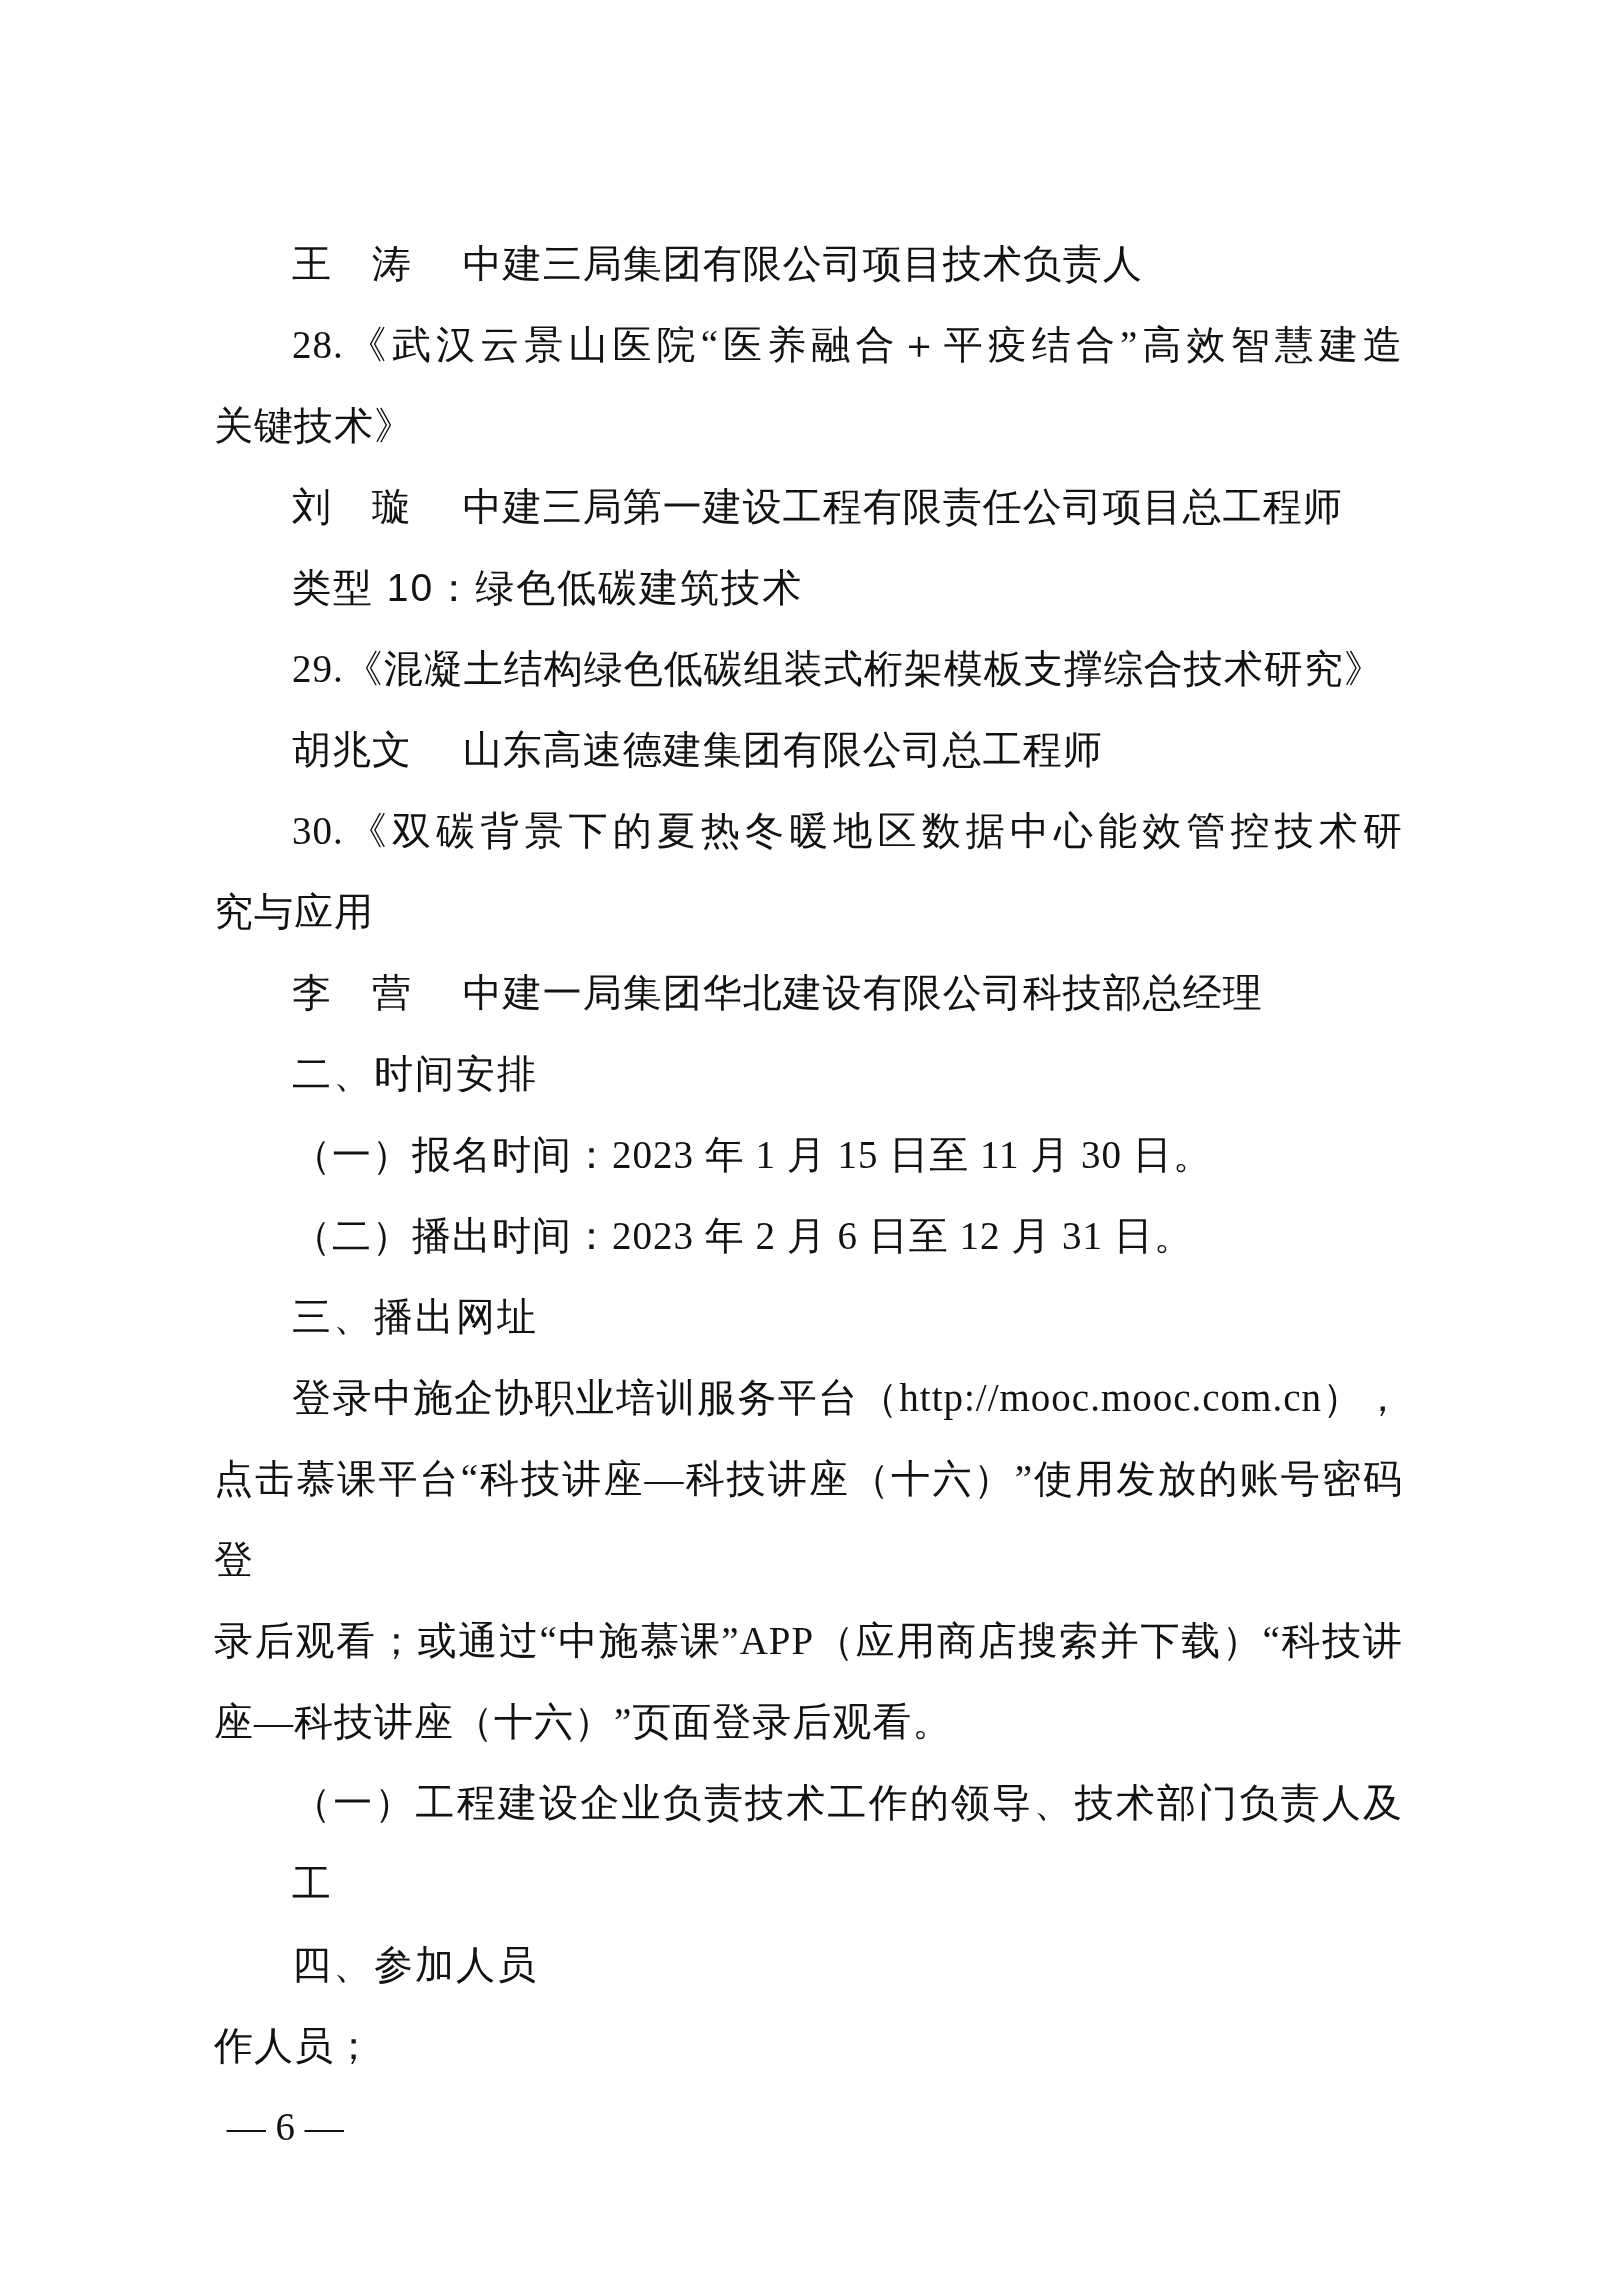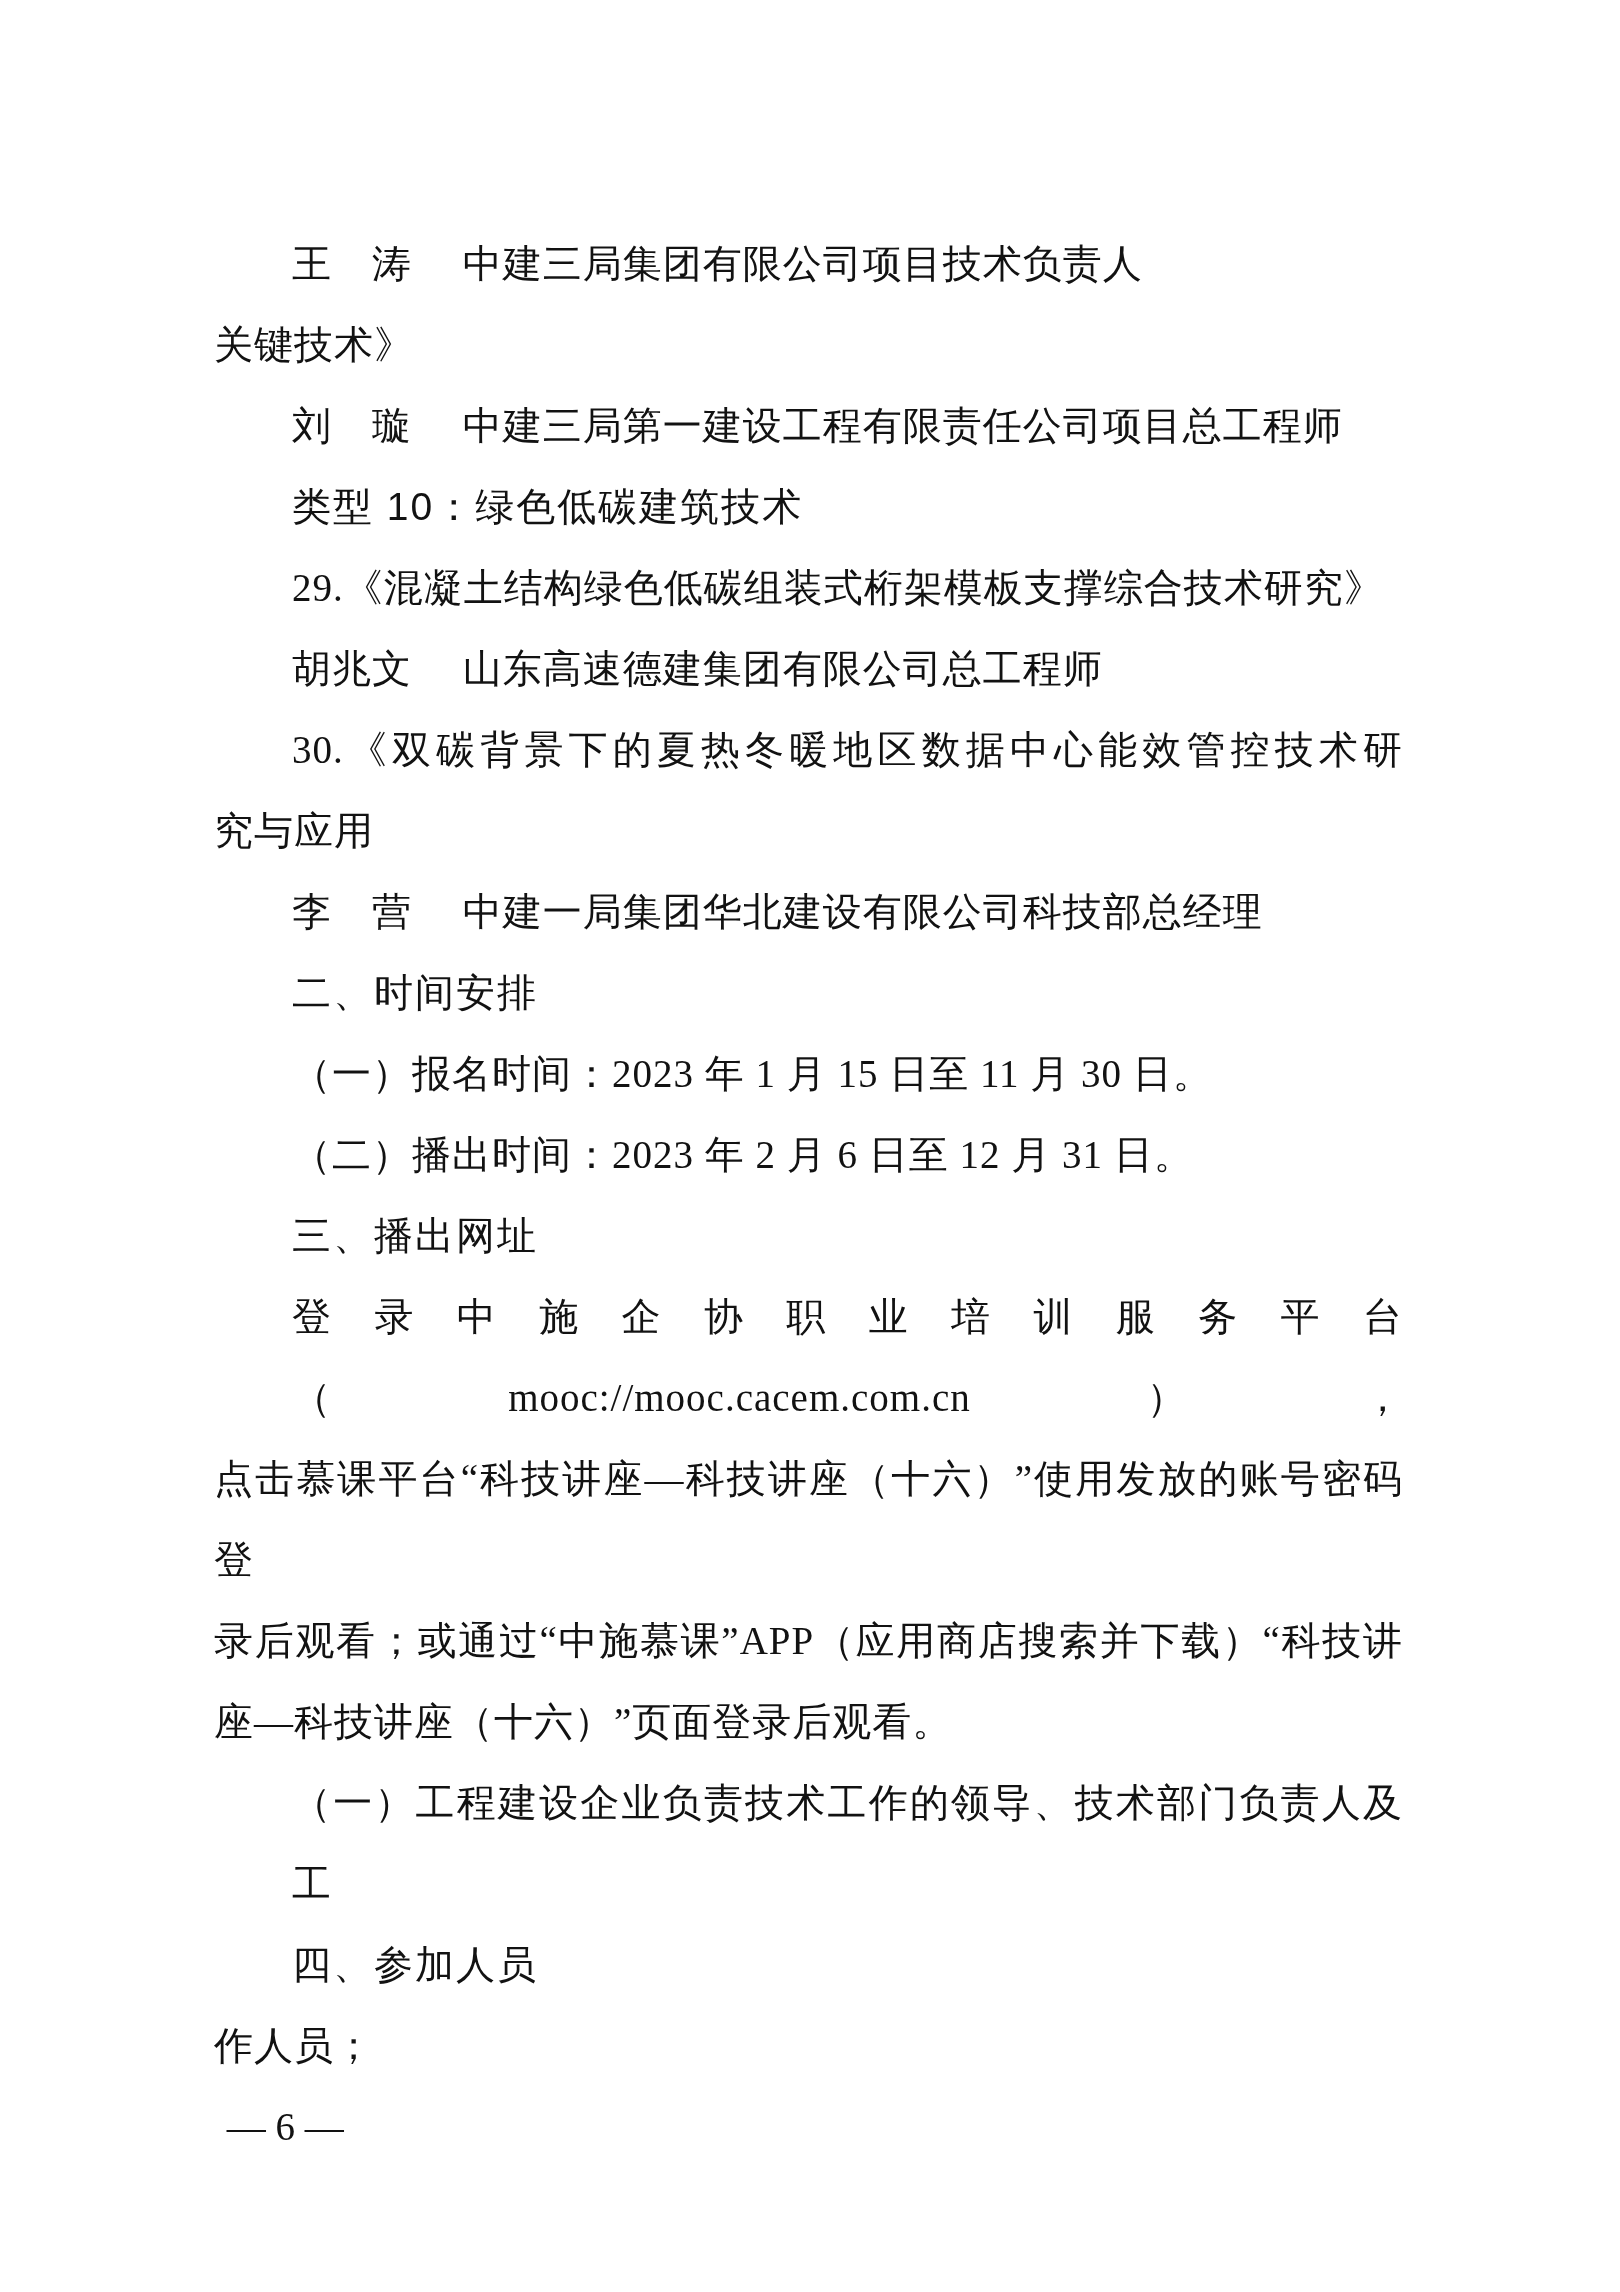--- a/index.html
+++ b/index.html
@@ -49,33 +49,34 @@
     letter-spacing: 0;
   }
 </style>
 </head>
 <body>
 
 <div class="page">
   <div class="doc-body">
     <div id="lines-mount">
         <div class="line indent">王　涛　 中建三局集团有限公司项目技术负责人</div>
+        <div class="line indent justify">28.《武汉云景山医院“医养融合＋平疫结合”高效智慧建造</div>
         <div class="line">关键技术》</div>
         <div class="line indent">刘　璇　 中建三局第一建设工程有限责任公司项目总工程师</div>
         <div class="line heading indent">类型 10：绿色低碳建筑技术</div>
         <div class="line indent">29.《混凝土结构绿色低碳组装式桁架模板支撑综合技术研究》</div>
         <div class="line indent">胡兆文　 山东高速德建集团有限公司总工程师</div>
         <div class="line indent justify">30.《双碳背景下的夏热冬暖地区数据中心能效管控技术研</div>
         <div class="line">究与应用</div>
         <div class="line indent">李　营　 中建一局集团华北建设有限公司科技部总经理</div>
         <div class="line heading indent">二、时间安排</div>
         <div class="line indent">（一）报名时间：2023 年 1 月 15 日至 11 月 30 日。</div>
         <div class="line indent">（二）播出时间：2023 年 2 月 6 日至 12 月 31 日。</div>
         <div class="line heading indent">三、播出网址</div>
-        <div class="line indent justify">登录中施企协职业培训服务平台（mooc://mooc.cacem.com.cn），</div>
+        <div class="line indent justify">登录中施企协职业培训服务平台（http://mooc.mooc.com.cn），</div>
         <div class="line justify">点击慕课平台“科技讲座—科技讲座（十六）”使用发放的账号密码登</div>
         <div class="line justify">录后观看；或通过“中施慕课”APP（应用商店搜索并下载）“科技讲</div>
         <div class="line">座—科技讲座（十六）”页面登录后观看。</div>
         <div class="line indent justify">（一）工程建设企业负责技术工作的领导、技术部门负责人及工</div>
         <div class="line heading indent">四、参加人员</div>
         <div class="line">作人员；</div>
       </div>
     <div class="line footer-line">— 6 —</div>
   </div>
 </div>

